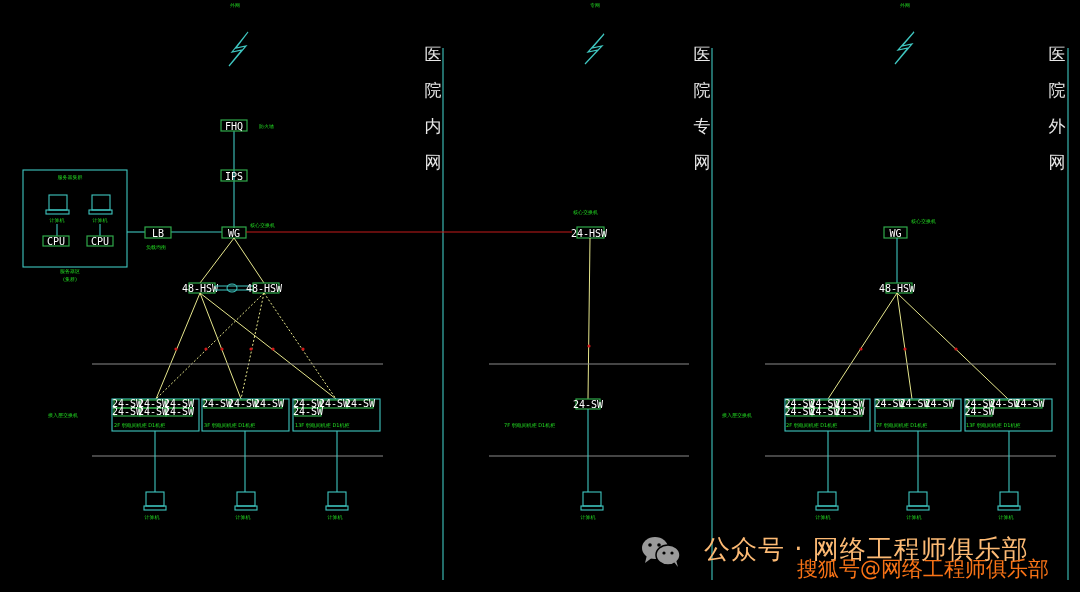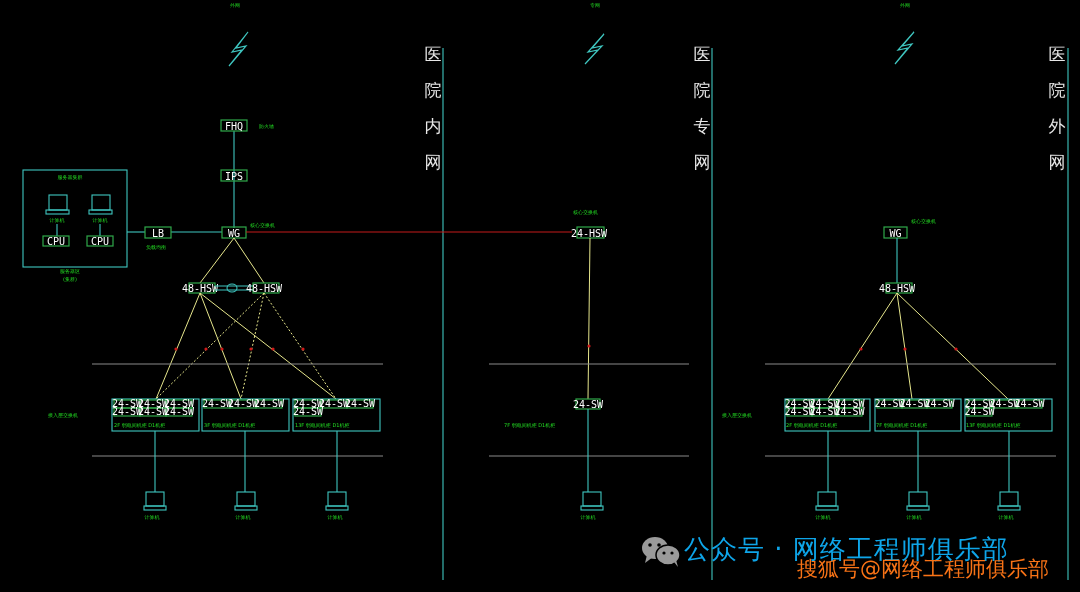--- a/index.html
+++ b/index.html
@@ -9,21 +9,21 @@
   .dev { fill:none; stroke:#2fa84a; stroke-width:1.2; }
   .devtxt { fill:#ffffff; font-size:10px; }
   .lbl { fill:#22dd22; font-size:5px; font-family:"DejaVu Sans", sans-serif; }
   .vtitle { fill:#e8e8e8; font-size:17px; font-family:"DejaVu Sans", sans-serif; }
   .cyan { stroke:#3fc6c0; fill:none; stroke-width:1.1; }
   .yel { stroke:#e6e68c; fill:none; stroke-width:1; }
   .red { stroke:#c41a1a; fill:none; stroke-width:1.1; }
   .grey { stroke:#8a8a8a; fill:none; stroke-width:1; }
   .dot { fill:#d01a1a; }
   .bolt { fill:none; stroke:#3fc6c0; stroke-width:1.2; }
-  .wm1 { position:absolute; left:684px; top:532px; font-size:26px; color:#0ea5e9; letter-spacing:1px; white-space:nowrap; }
+  .wm1 { position:absolute; left:704px; top:532px; font-size:26px; color:#fdba74; letter-spacing:1px; white-space:nowrap; }
   .wm2 { position:absolute; left:797px; top:555px; font-size:21px; color:#f97316; white-space:nowrap; }
   .wechat { position:absolute; left:638px; top:533px; width:48px; height:36px; }
 </style>
 </head>
 <body>
 
 <svg id="canvas" viewBox="0 0 1080 592">
 
   <g>
     <text class="lbl" x="235" y="7" text-anchor="middle">外网</text>

